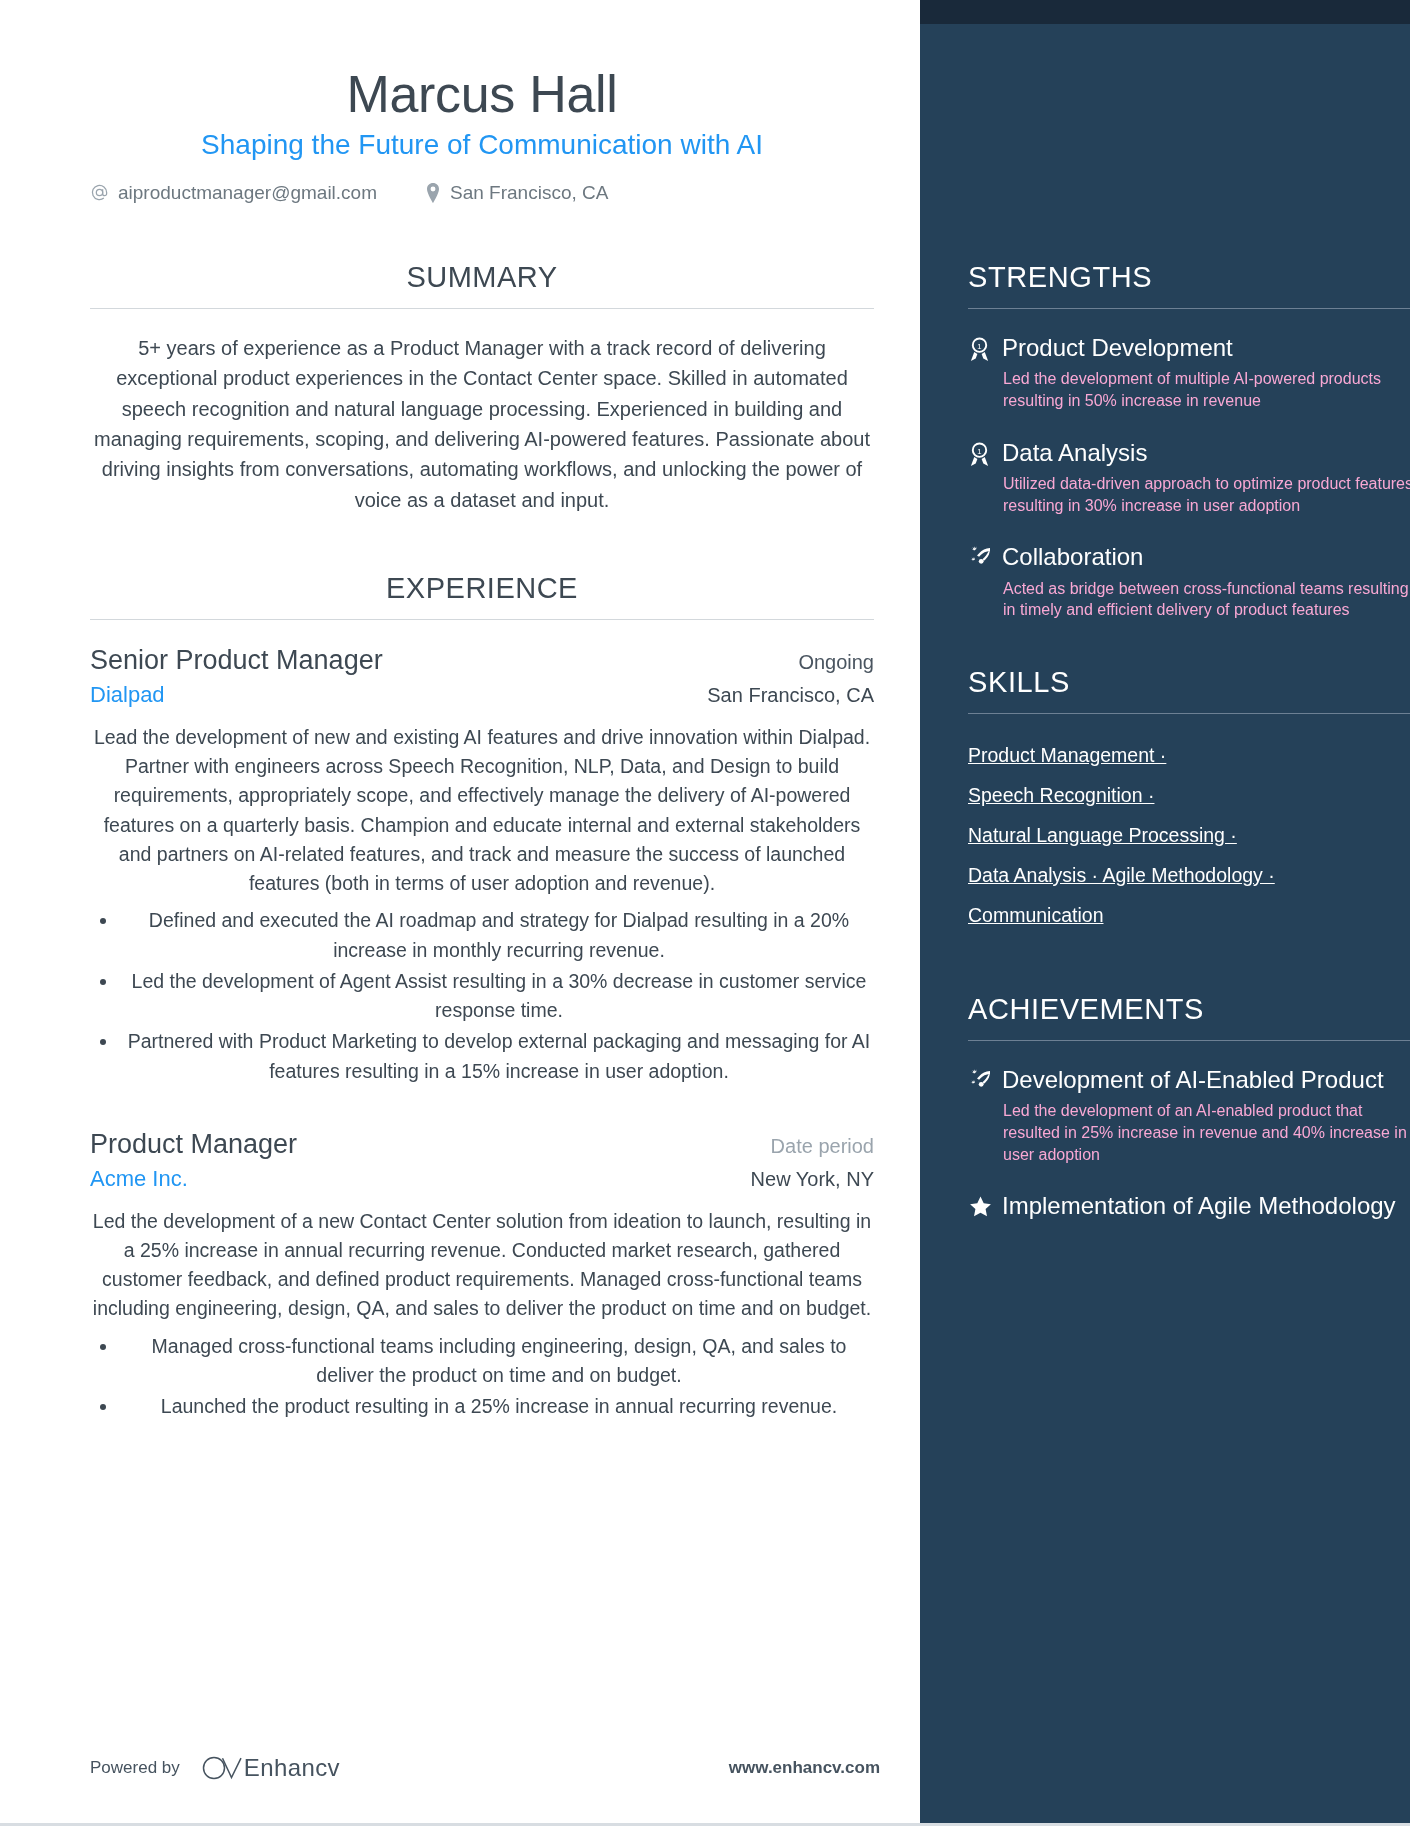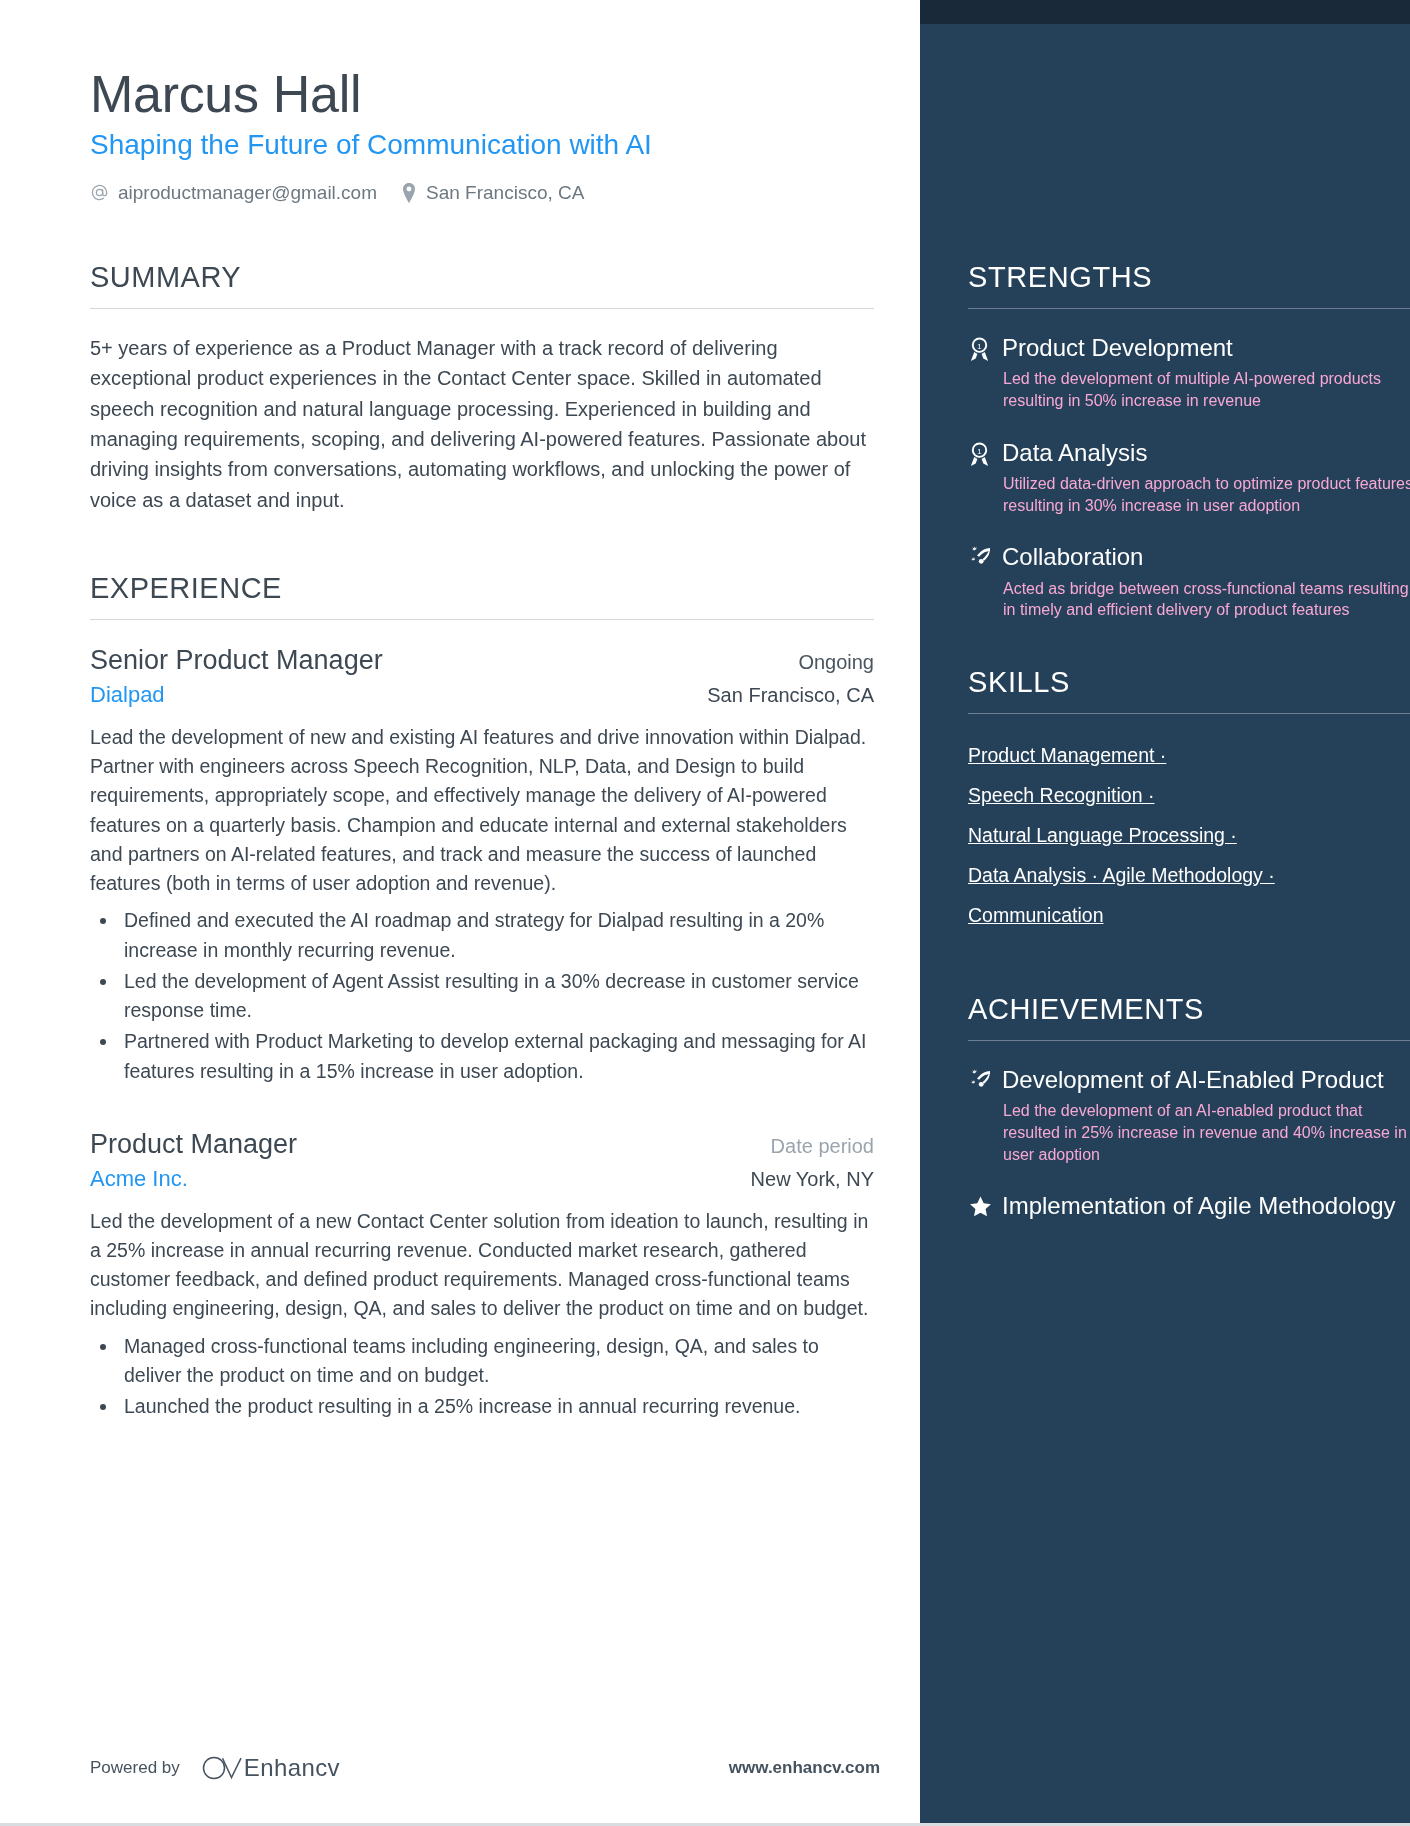--- a/index.html
+++ b/index.html
@@ -101,40 +101,41 @@
 
   
   .main {
     position: absolute;
     top: 0;
     left: 0;
     width: 1004px;
     height: 1826px;
     box-sizing: border-box;
     padding: 64px 130px 0 90px;
+    text-align: center;
   }
   .name {
     font-size: 52px;
     font-weight: 400;
     color: #3d4852;
     letter-spacing: -0.3px;
     line-height: 1.16;
     margin: 0 0 4px 0;
   }
   .headline {
     font-size: 28px;
     font-weight: 400;
     color: #2196f3;
     line-height: 1.2;
     margin: 0 0 20px 0;
   }
   .contact-row {
     display: flex;
     align-items: center;
-    gap: 24px;
+    gap: 48px;
     color: #6d7880;
     font-size: 19px;
   }
   .contact-item {
     display: flex;
     align-items: center;
     gap: 9px;
   }
   .contact-item svg { display: block; flex: 0 0 auto; }
 

